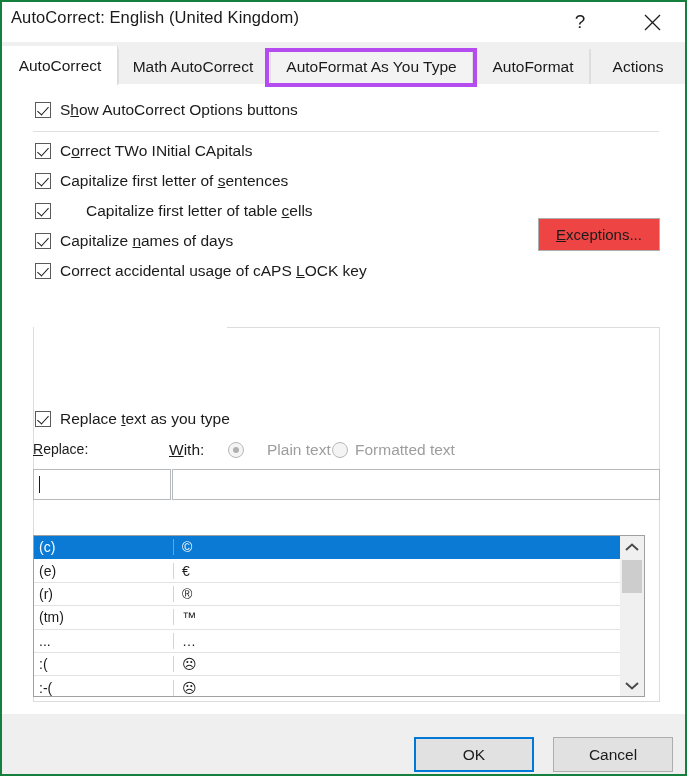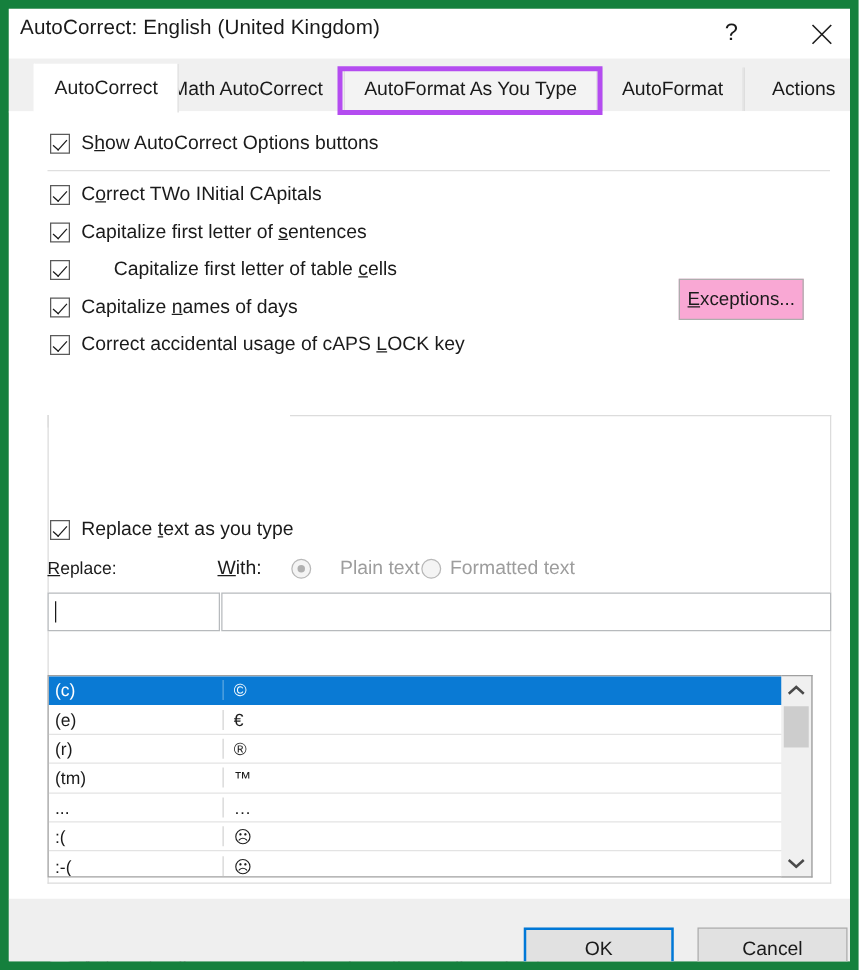--- a/index.html
+++ b/index.html
@@ -12,21 +12,21 @@
     height: 776px;
     font-family: "Liberation Sans", sans-serif;
     overflow: hidden;
   }
 
   #dialog {
     position: relative;
     width: 687px;
     height: 776px;
     box-sizing: border-box;
-    border: 7px solid #15803d;
+    border: 2px solid #15803d;
     background: #efefef;
     overflow: hidden;
   }
 
   
   #titlebar {
     position: absolute;
     left: 0; top: 0;
     width: 683px;
     height: 40px;
@@ -81,21 +81,20 @@
     border-right: 1px solid #dedede;
     white-space: nowrap;
   }
   .tab.active {
     top: 4px;
     height: 39px;
     background: #ffffff;
     border-left: 1px solid #ffffff;
     border-right: 1px solid #dcdcdc;
     z-index: 3;
-    margin-left: 20px;
   }
   #tab-0 { left: 0px;   width: 116px; }
   #tab-1 { left: 116px; width: 150px; }
   #tab-2 { left: 268px; width: 203px; background:#f3f3f3; }
   #tab-3 { left: 474px; width: 114px; }
   #tab-4 { left: 588px; width:  95px; border-right: none; }
 
   
   #tab-highlight {
     position: absolute;
@@ -160,24 +159,24 @@
     top: 46px;
     width: 626px;
     height: 1px;
     background: #dfdfdf;
   }
 
   #exceptions-btn {
     position: absolute;
     left: 536px;
     top: 133px;
-    width: 100px;
+    width: 122px;
     height: 33px;
     box-sizing: border-box;
-    background: #f9a8d4;
+    background: #ef4444;
     border: 1px solid #adadad;
     font-size: 15px;
     color: #1b1b1b;
     display: flex;
     align-items: center;
     justify-content: center;
   }
 
   
   #group-box {

